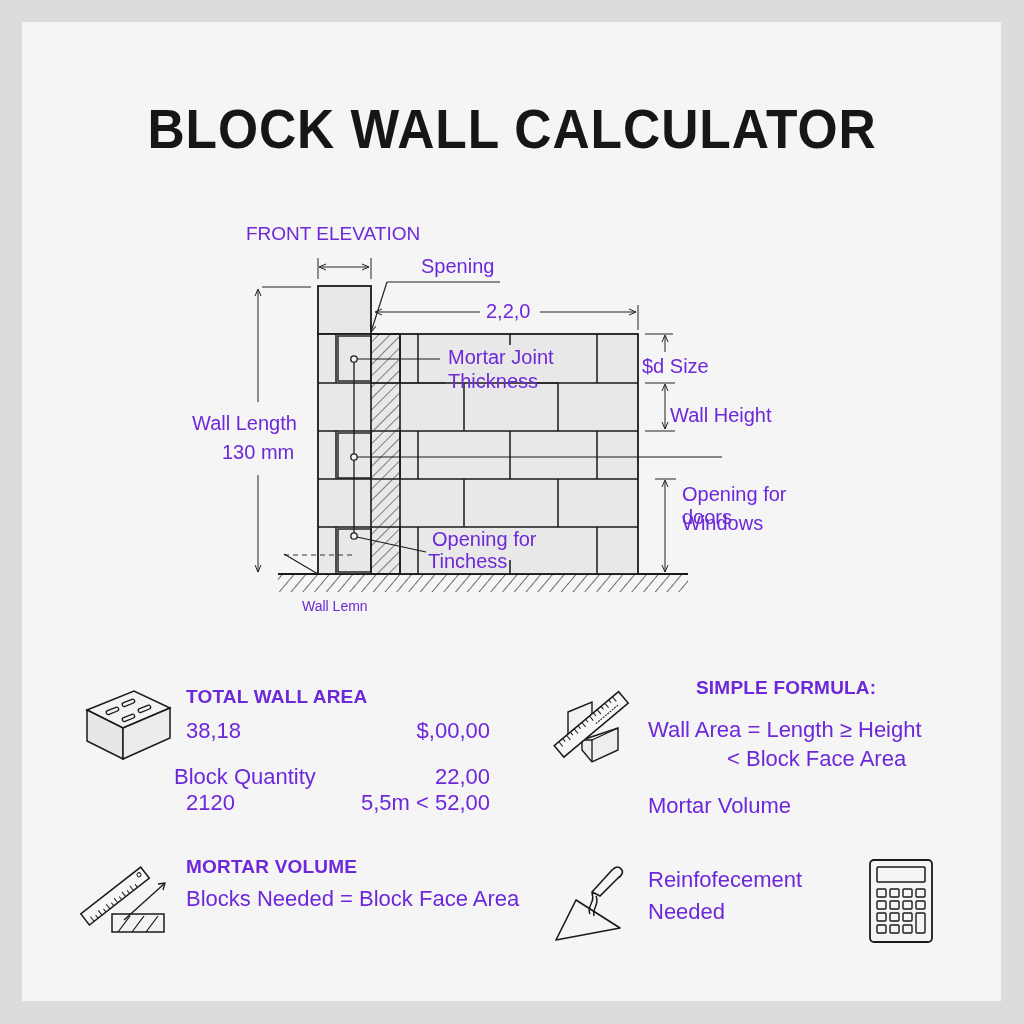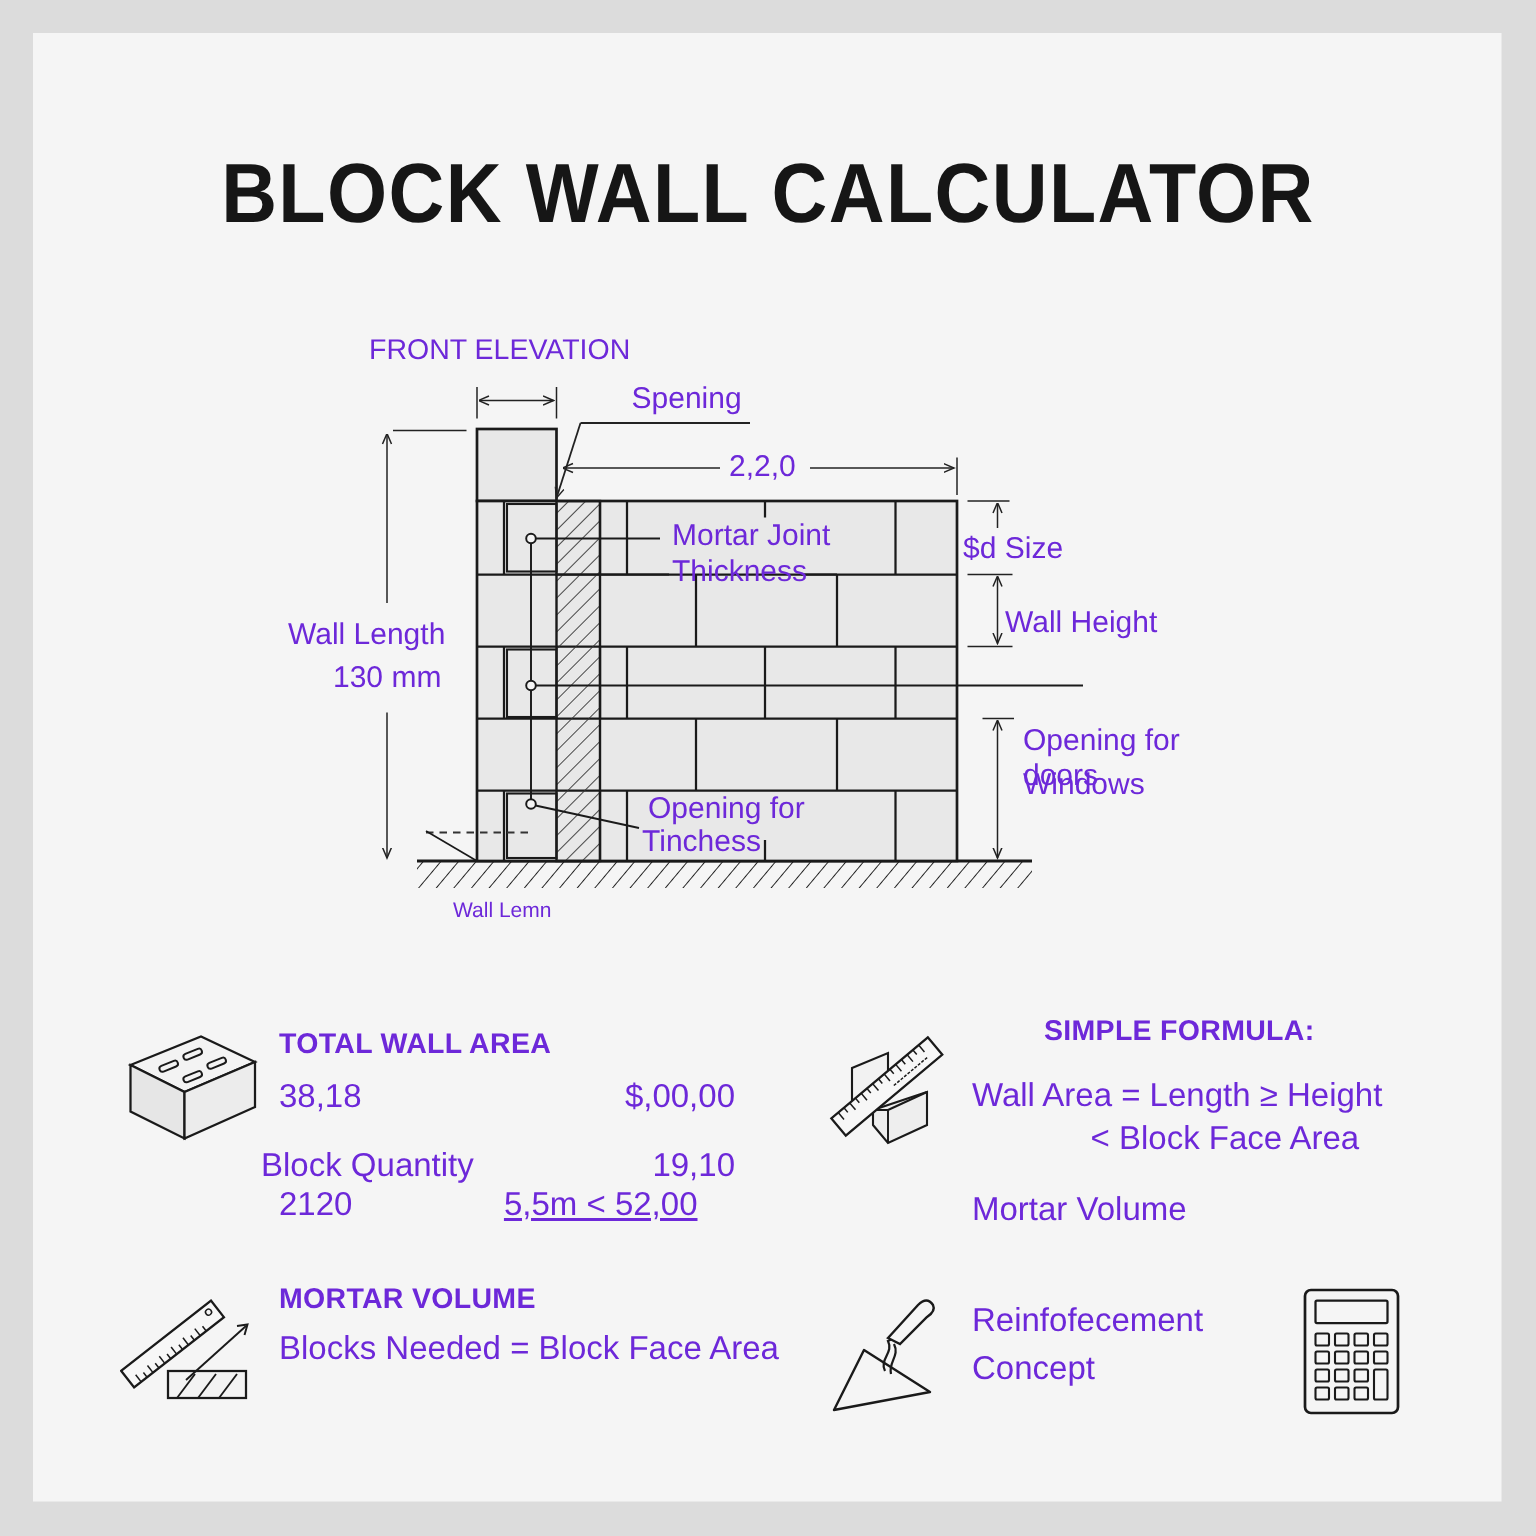--- a/index.html
+++ b/index.html
@@ -173,23 +173,23 @@
     <rect x="38" y="15" width="13" height="4" rx="2" transform="rotate(-22 44 17)"></rect>
     <rect x="22" y="23" width="13" height="4" rx="2" transform="rotate(-22 28 25)"></rect>
     <rect x="54" y="21" width="13" height="4" rx="2" transform="rotate(-22 60 23)"></rect>
     <rect x="38" y="30" width="13" height="4" rx="2" transform="rotate(-22 44 32)"></rect>
   </g>
 </svg>
 <div class="t head" style="left:186px; top:686px;">TOTAL WALL AREA</div>
 <div class="t val" style="left:186px; top:718px;">38,18</div>
 <div class="t val right" style="right:534px; top:718px;">$,00,00</div>
 <div class="t val" style="left:174px; top:764px;">Block Quantity</div>
-<div class="t val right" style="right:534px; top:764px;">19,10</div>
+<div class="t val right" style="right:534px; top:764px;">22,00</div>
 <div class="t val" style="left:186px; top:790px;">2120</div>
-<div class="t val right" style="right:559px; top:790px;text-decoration:underline;">5,5m &lt; 52,00</div>
+<div class="t val right" style="right:534px; top:790px;">5,5m &lt; 52,00</div>
 
 <svg class="icon" style="left:546px; top:684px;" width="88" height="86" viewBox="0 0 88 86">
   <path d="M22,28 L46,18 L46,42 L22,52 Z" fill="#f2f2f2" stroke="#1a1a1a" stroke-width="1.4"></path>
   <path d="M36,56 L72,44 L72,66 L46,78 L36,66 Z" fill="#eeeeee" stroke="#1a1a1a" stroke-width="1.4"></path>
   <path d="M46,56 L72,44" stroke="#1a1a1a" stroke-width="1.3"></path>
   <path d="M36,56 L46,56 L46,78" fill="none" stroke="#1a1a1a" stroke-width="1.3"></path>
   <g transform="rotate(-40 44 42)">
     <rect x="4" y="34" width="84" height="15" fill="#f7f7f7" stroke="#1a1a1a" stroke-width="1.5"></rect>
     <g stroke="#1a1a1a" stroke-width="1">
       <line x1="10" y1="34" x2="10" y2="40"></line>
@@ -247,21 +247,21 @@
 <div class="t head" style="left:186px; top:856px;">MORTAR VOLUME</div>
 <div class="t val" style="left:186px; top:886px;">Blocks Needed = Block Face Area</div>
 
 <svg class="icon" style="left:552px; top:862px;" width="80" height="84" viewBox="0 0 80 84">
   <path d="M4,78 L24,38 L68,66 Z" fill="#f5f5f5" stroke="#1a1a1a" stroke-width="1.6" stroke-linejoin="round"></path>
   <path d="M38,52 C34,44 44,40 40,32 L44,30" fill="none" stroke="#1a1a1a" stroke-width="1.5"></path>
   <path d="M42,54 C40,46 48,42 44,34" fill="none" stroke="#1a1a1a" stroke-width="1.5"></path>
   <path d="M40,30 L60,8 Q66,2 70,8 Q72,12 66,16 L48,34 Z" fill="#f5f5f5" stroke="#1a1a1a" stroke-width="1.6"></path>
 </svg>
 <div class="t val" style="left:648px; top:867px;">Reinfofecement</div>
-<div class="t val" style="left:648px; top:899px;">Concept</div>
+<div class="t val" style="left:648px; top:899px;">Needed</div>
 
 <svg class="icon" style="left:868px; top:858px;" width="66" height="86" viewBox="0 0 66 86">
   <rect x="2" y="2" width="62" height="82" rx="4" fill="#f5f5f5" stroke="#1a1a1a" stroke-width="1.8"></rect>
   <rect x="9" y="9" width="48" height="15" rx="1" fill="none" stroke="#1a1a1a" stroke-width="1.5"></rect>
   <g fill="none" stroke="#1a1a1a" stroke-width="1.4">
     <rect x="9" y="31" width="9" height="8" rx="1"></rect>
       <rect x="22" y="31" width="9" height="8" rx="1"></rect>
     <rect x="35" y="31" width="9" height="8" rx="1"></rect>
       <rect x="48" y="31" width="9" height="8" rx="1"></rect>
     <rect x="9" y="43" width="9" height="8" rx="1"></rect>

